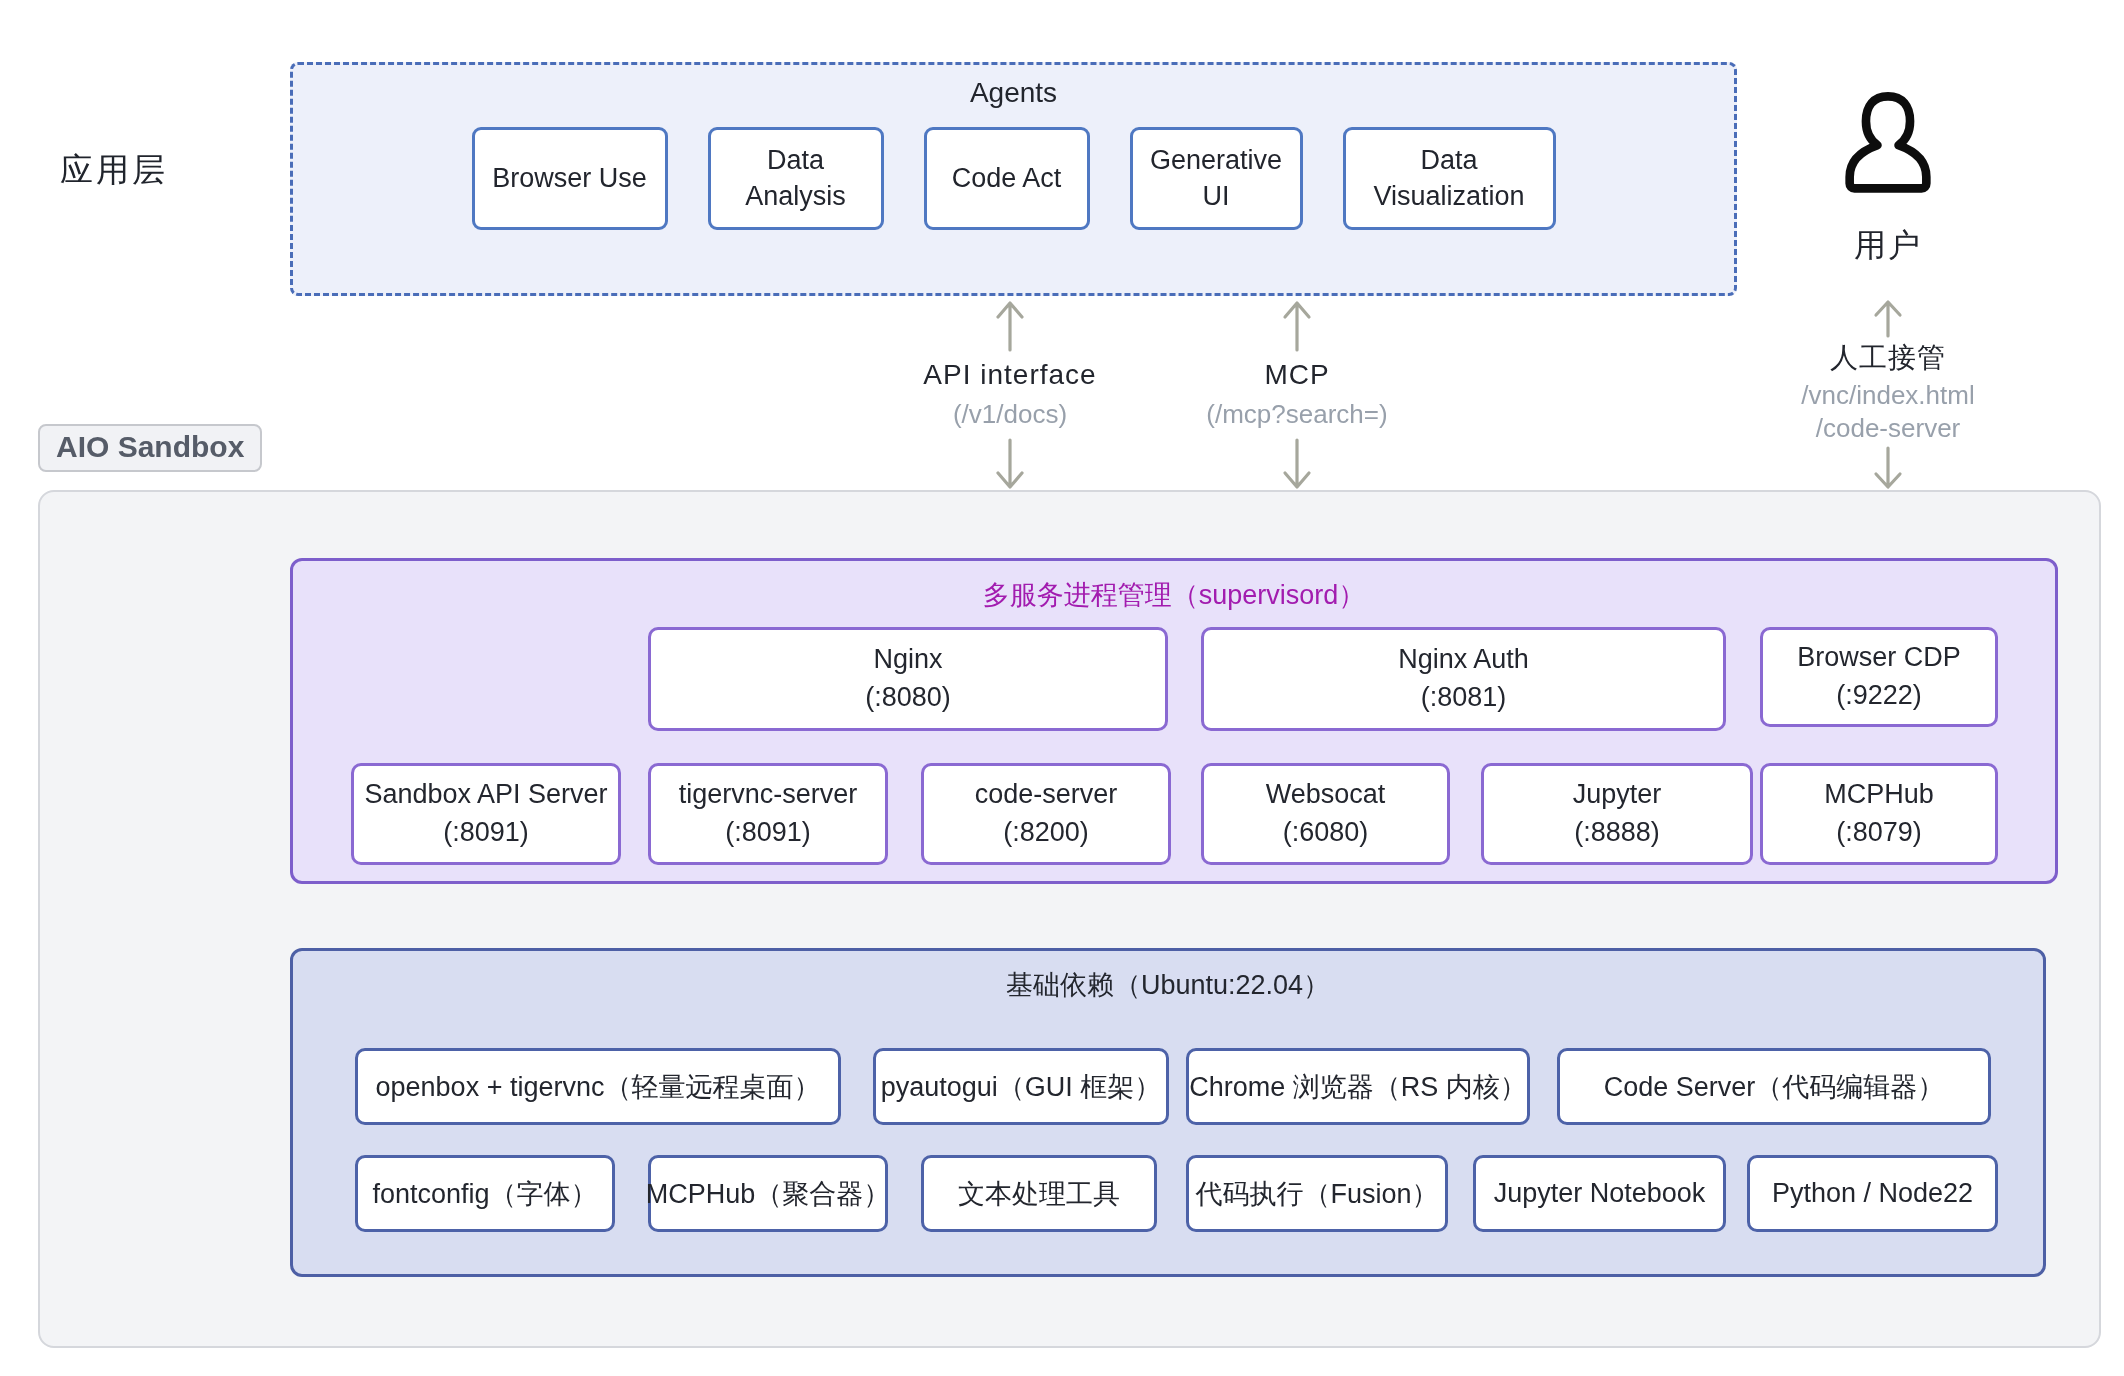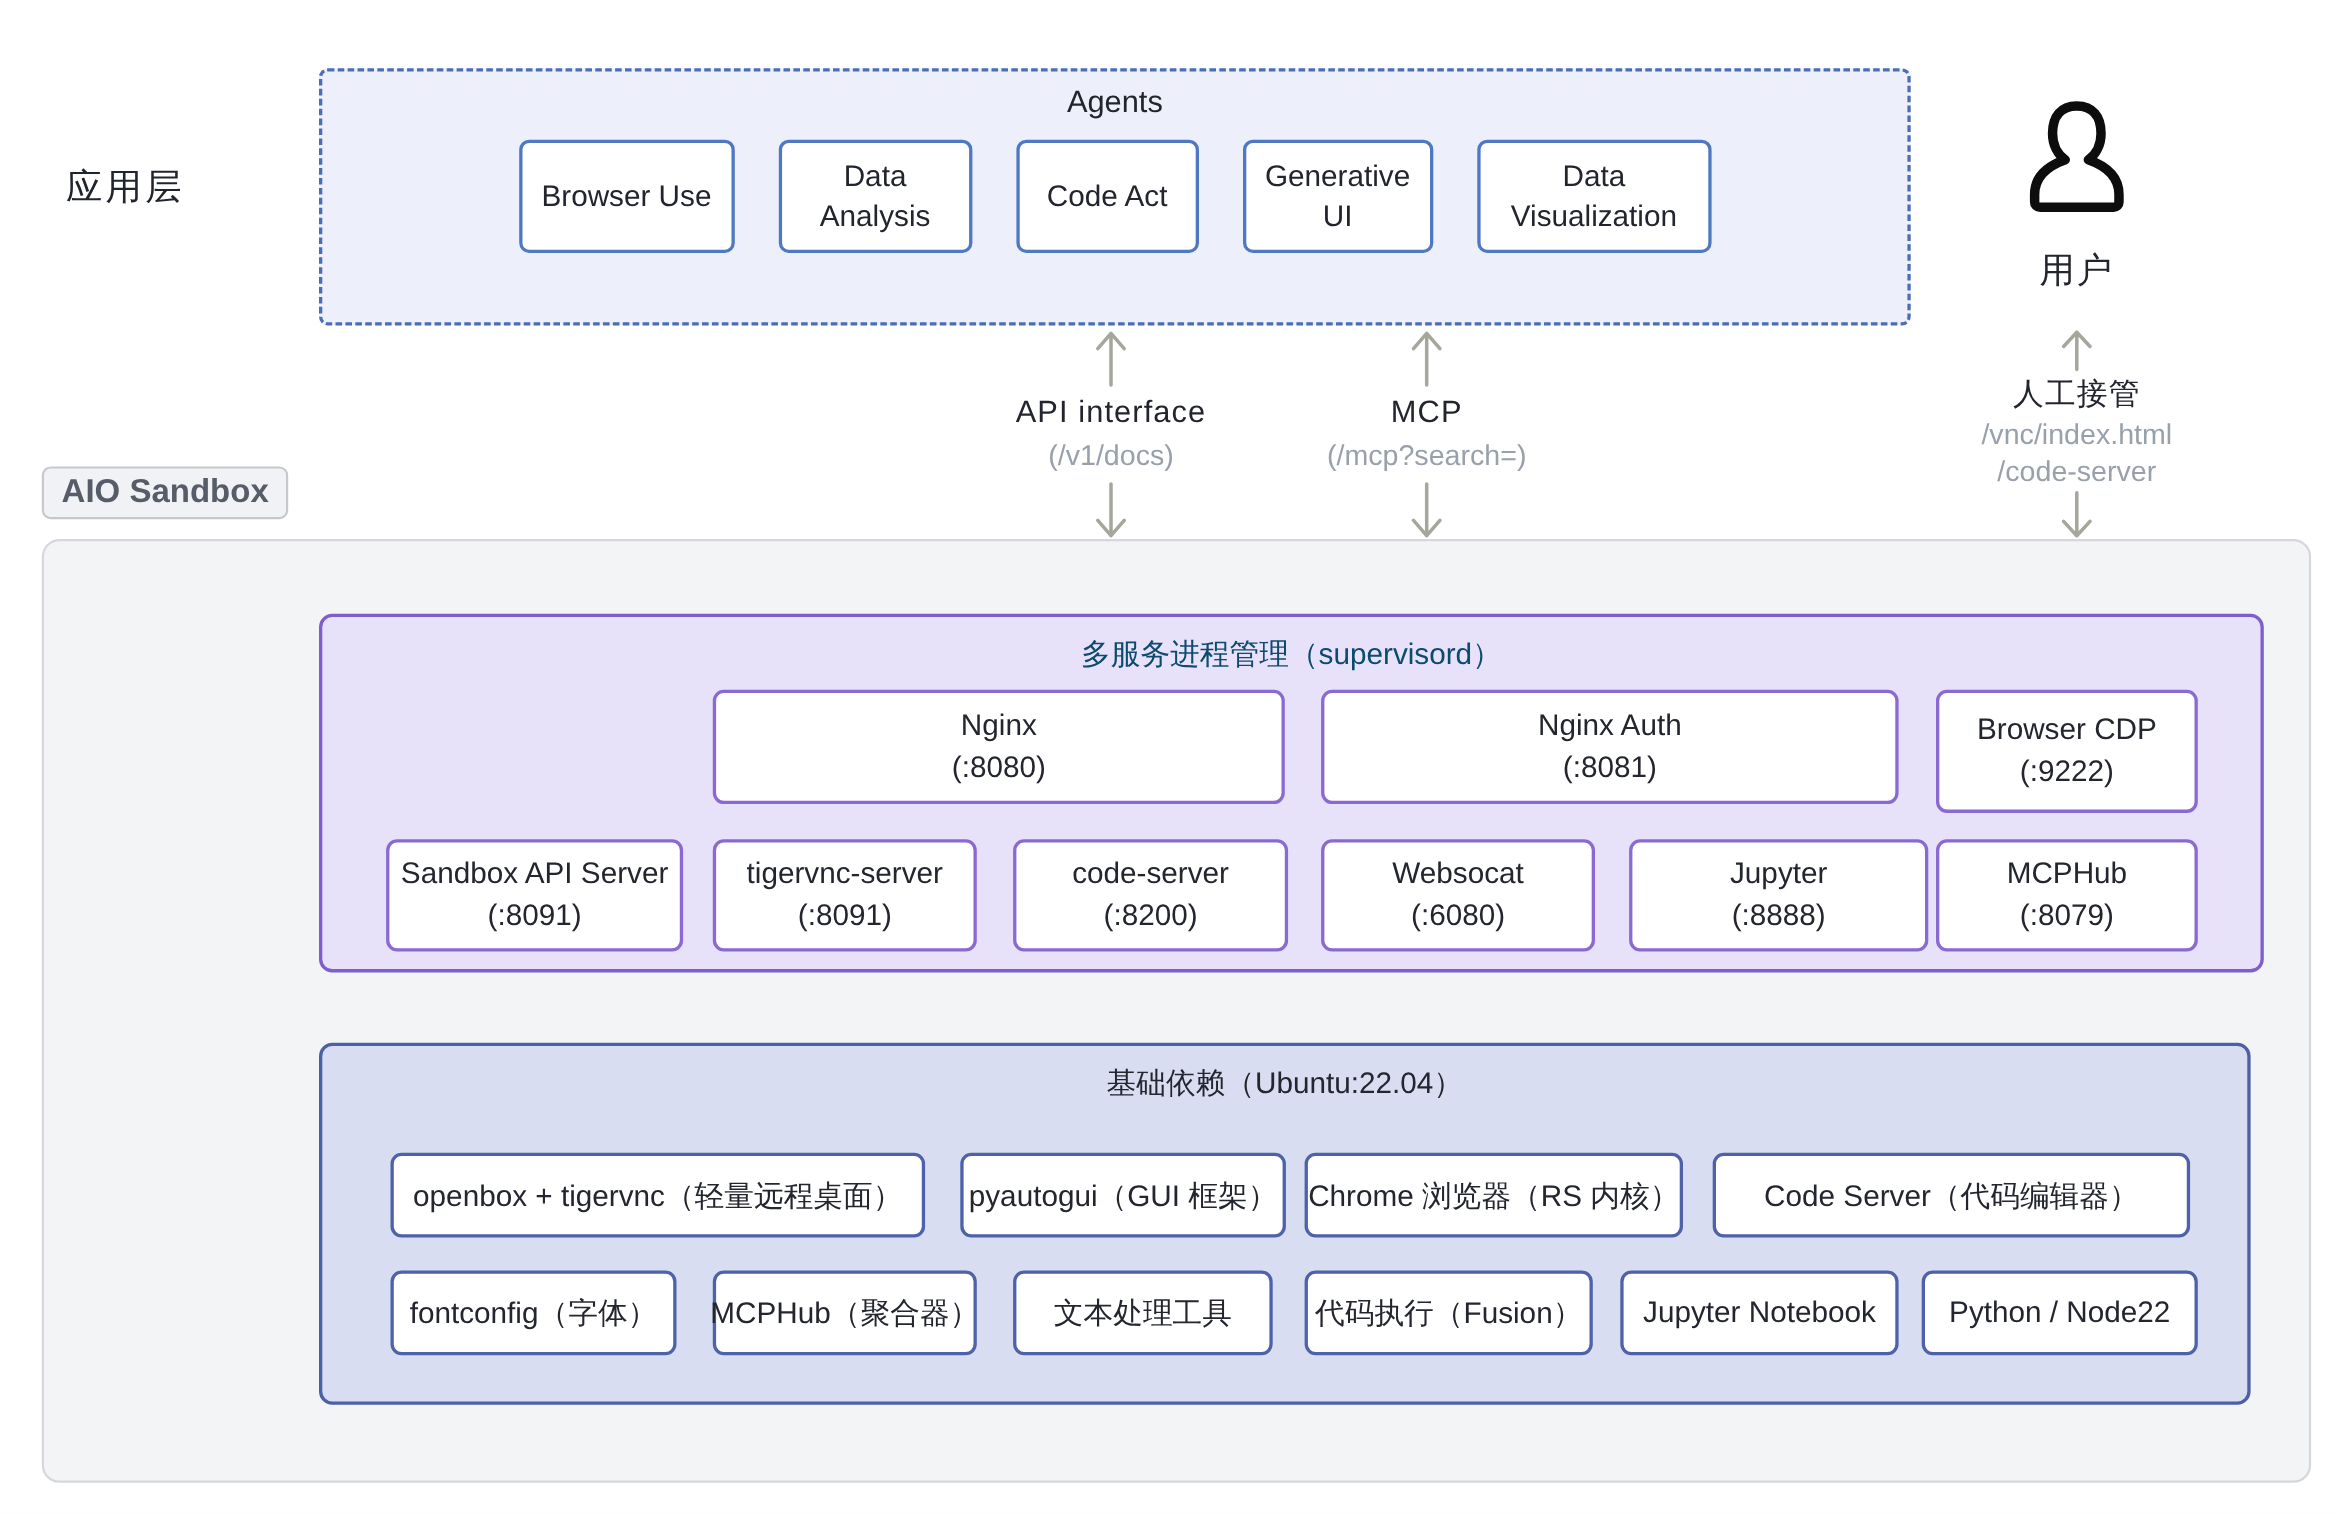--- a/index.html
+++ b/index.html
@@ -30,21 +30,21 @@
 
   
   .aio-badge{position:absolute;left:38px;top:424px;padding:4px 16px 6px 16px;background:#f1f2f5;
              border:2px solid #c6c8cd;border-radius:8px;font-size:30px;font-weight:bold;color:#565c68;}
   .outer-box{position:absolute;left:38px;top:490px;width:2063px;height:858px;background:#f3f4f6;
              border:2px solid #d5d7dc;border-radius:16px;box-sizing:border-box;}
 
   
   .svc-box{position:absolute;left:290px;top:558px;width:1768px;height:326px;background:#e8e1fa;
            border:3px solid #7d5ecb;border-radius:12px;box-sizing:border-box;}
-  .svc-title{position:absolute;left:0;right:0;top:16px;text-align:center;font-size:27px;color:#0c4a6e;}
+  .svc-title{position:absolute;left:0;right:0;top:16px;text-align:center;font-size:27px;color:#a21caf;}
   .svc-item{position:absolute;background:#fff;border:3px solid #8a69d2;border-radius:10px;box-sizing:border-box;
             display:flex;flex-direction:column;align-items:center;justify-content:center;
             font-size:27px;line-height:1.4;color:#23262e;text-align:center;}
 
   
   .base-box{position:absolute;left:290px;top:948px;width:1756px;height:329px;background:#d8ddf1;
             border:3px solid #4d5fa5;border-radius:12px;box-sizing:border-box;}
   .base-title{position:absolute;left:0;right:0;top:16px;text-align:center;font-size:27px;color:#23262e;}
   .base-item{position:absolute;background:#fff;border:3px solid #4d62a8;border-radius:10px;box-sizing:border-box;
              display:flex;align-items:center;justify-content:center;font-size:27px;color:#23262e;
@@ -119,21 +119,21 @@
     <div class="svc-title">多服务进程管理（supervisord）</div>
 
     <div class="svc-item" style="left:355px;top:66px;width:520px;height:104px;">
       <div>Nginx</div>
       <div>(:8080)</div>
     </div>
     <div class="svc-item" style="left:908px;top:66px;width:525px;height:104px;">
       <div>Nginx Auth</div>
       <div>(:8081)</div>
     </div>
-    <div class="svc-item" style="left:1467px;top:66px;width:238px;height:112px;">
+    <div class="svc-item" style="left:1467px;top:66px;width:238px;height:100px;">
       <div>Browser CDP</div>
       <div>(:9222)</div>
     </div>
 
     <div class="svc-item" style="left:58px;top:202px;width:270px;height:102px;">
       <div>Sandbox API Server</div>
       <div>(:8091)</div>
     </div>
     <div class="svc-item" style="left:355px;top:202px;width:240px;height:102px;">
       <div>tigervnc-server</div>

